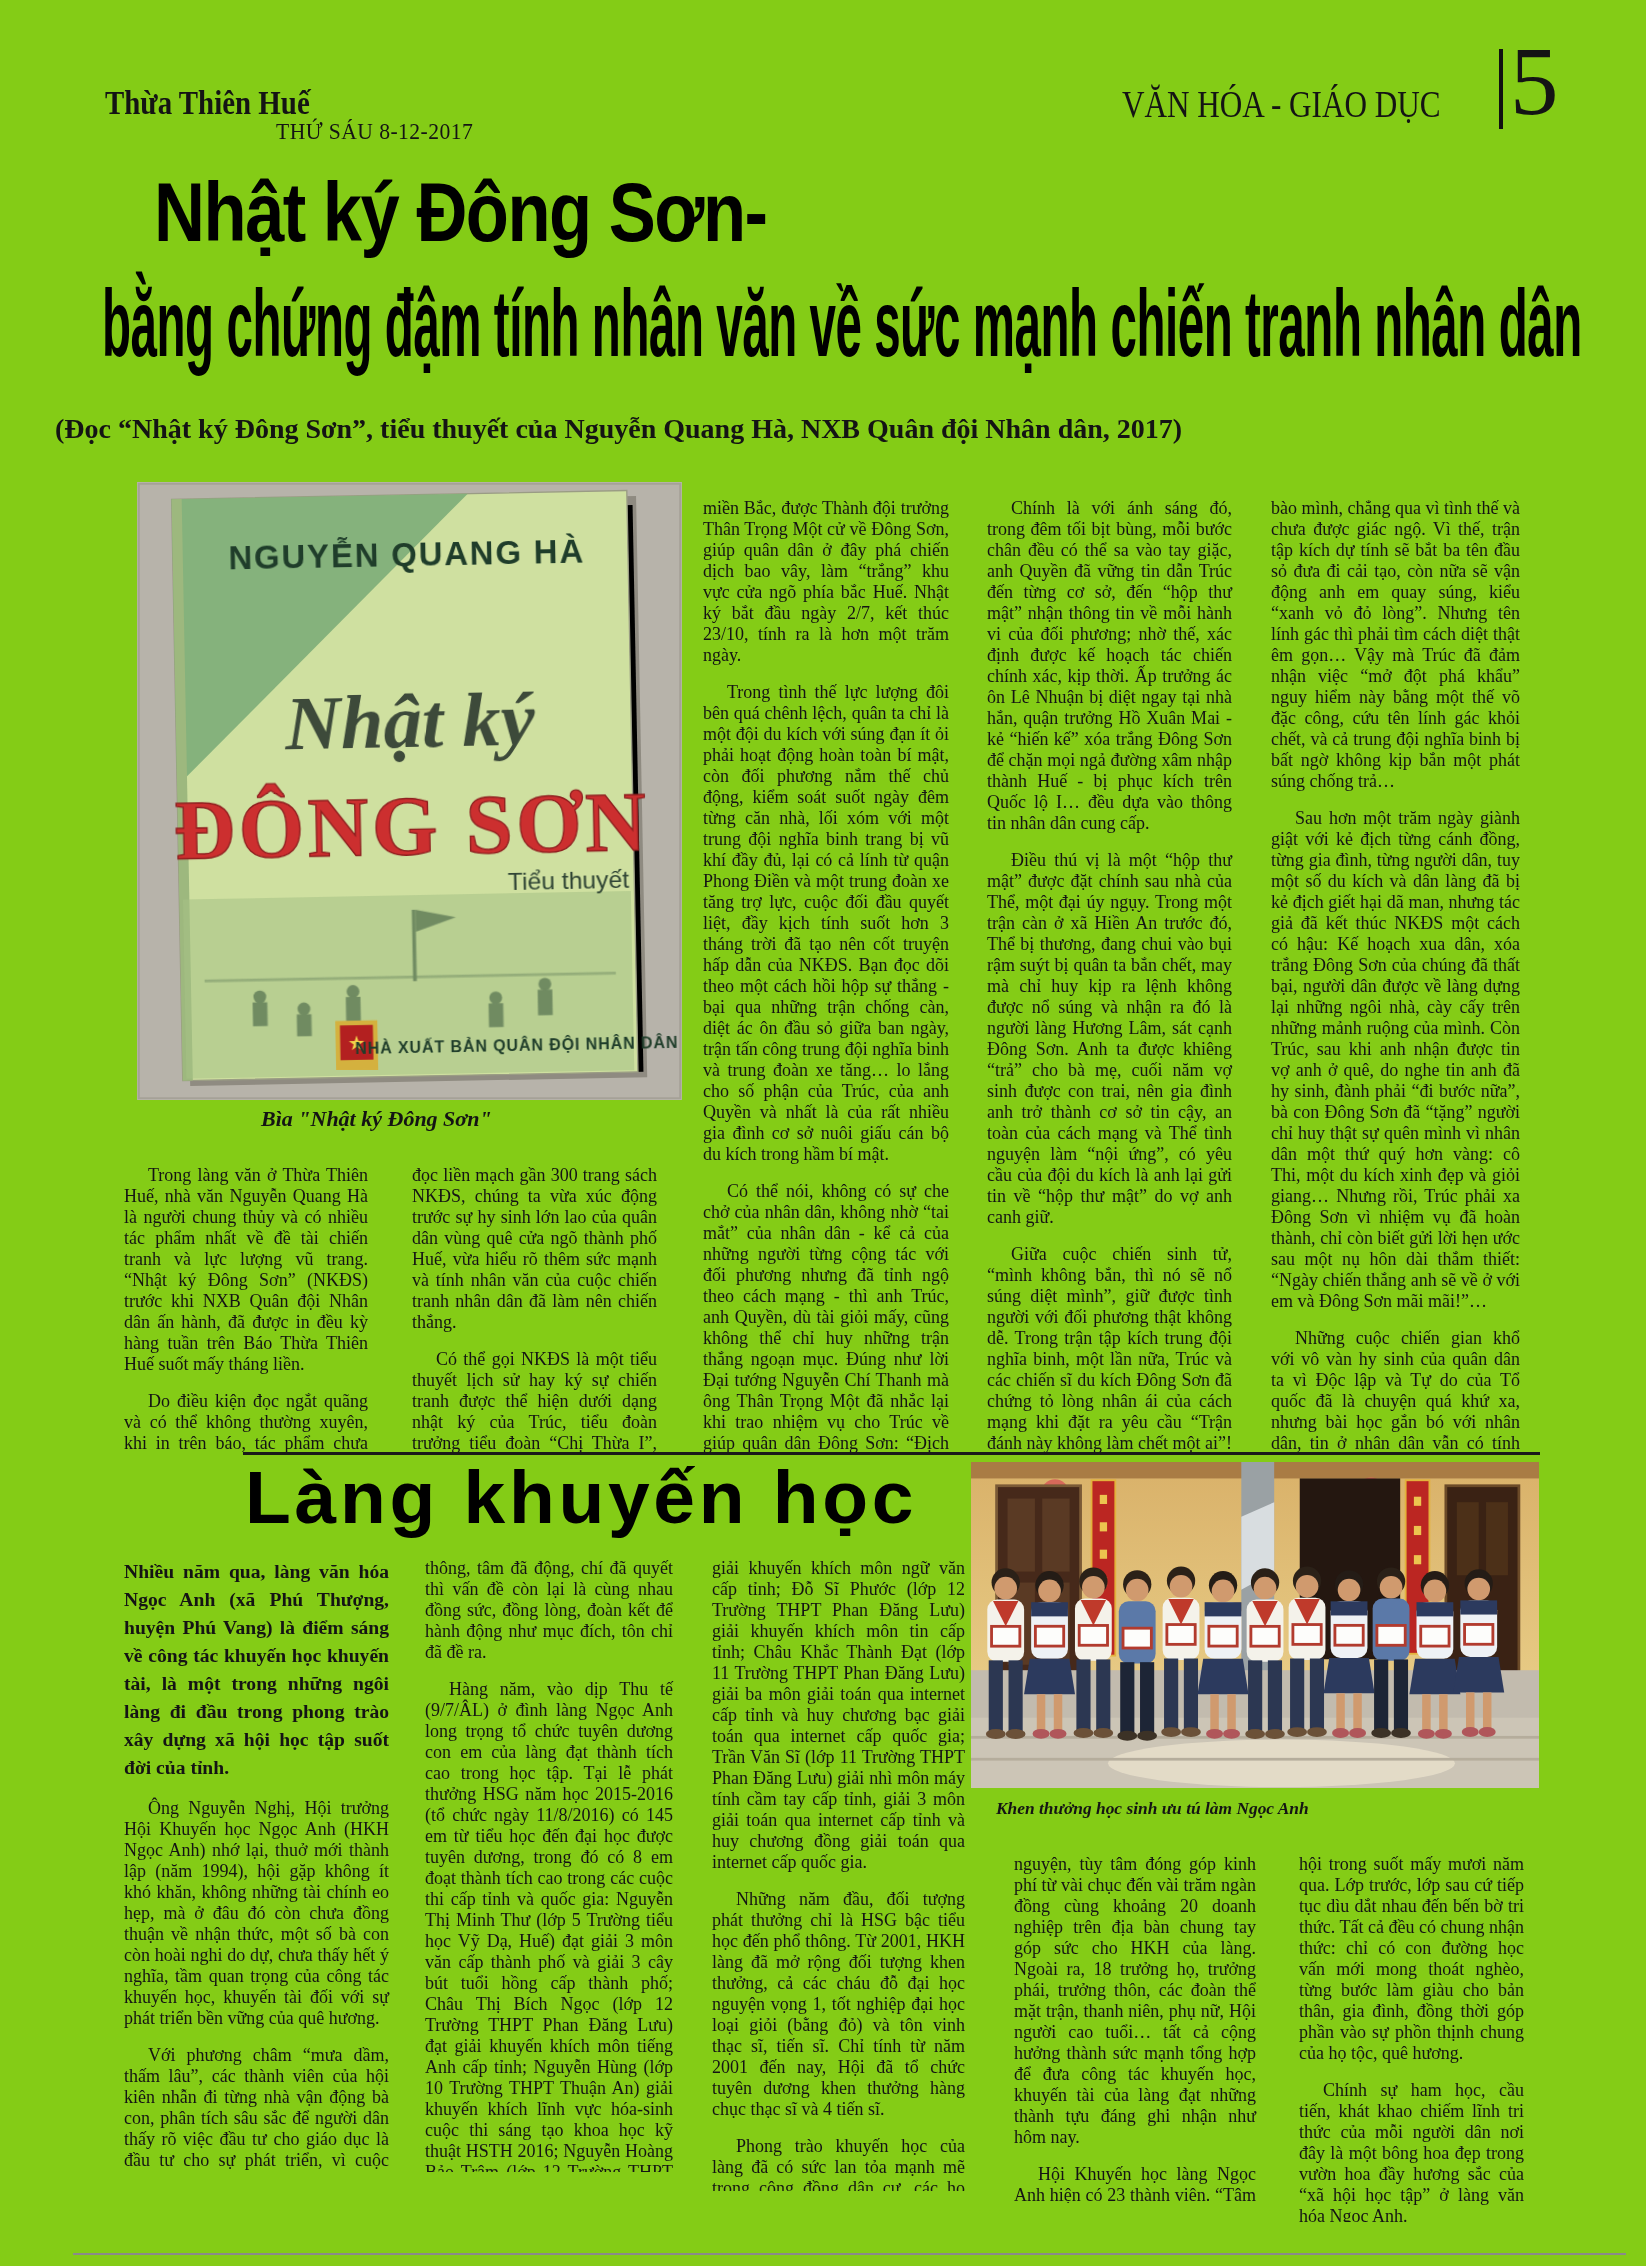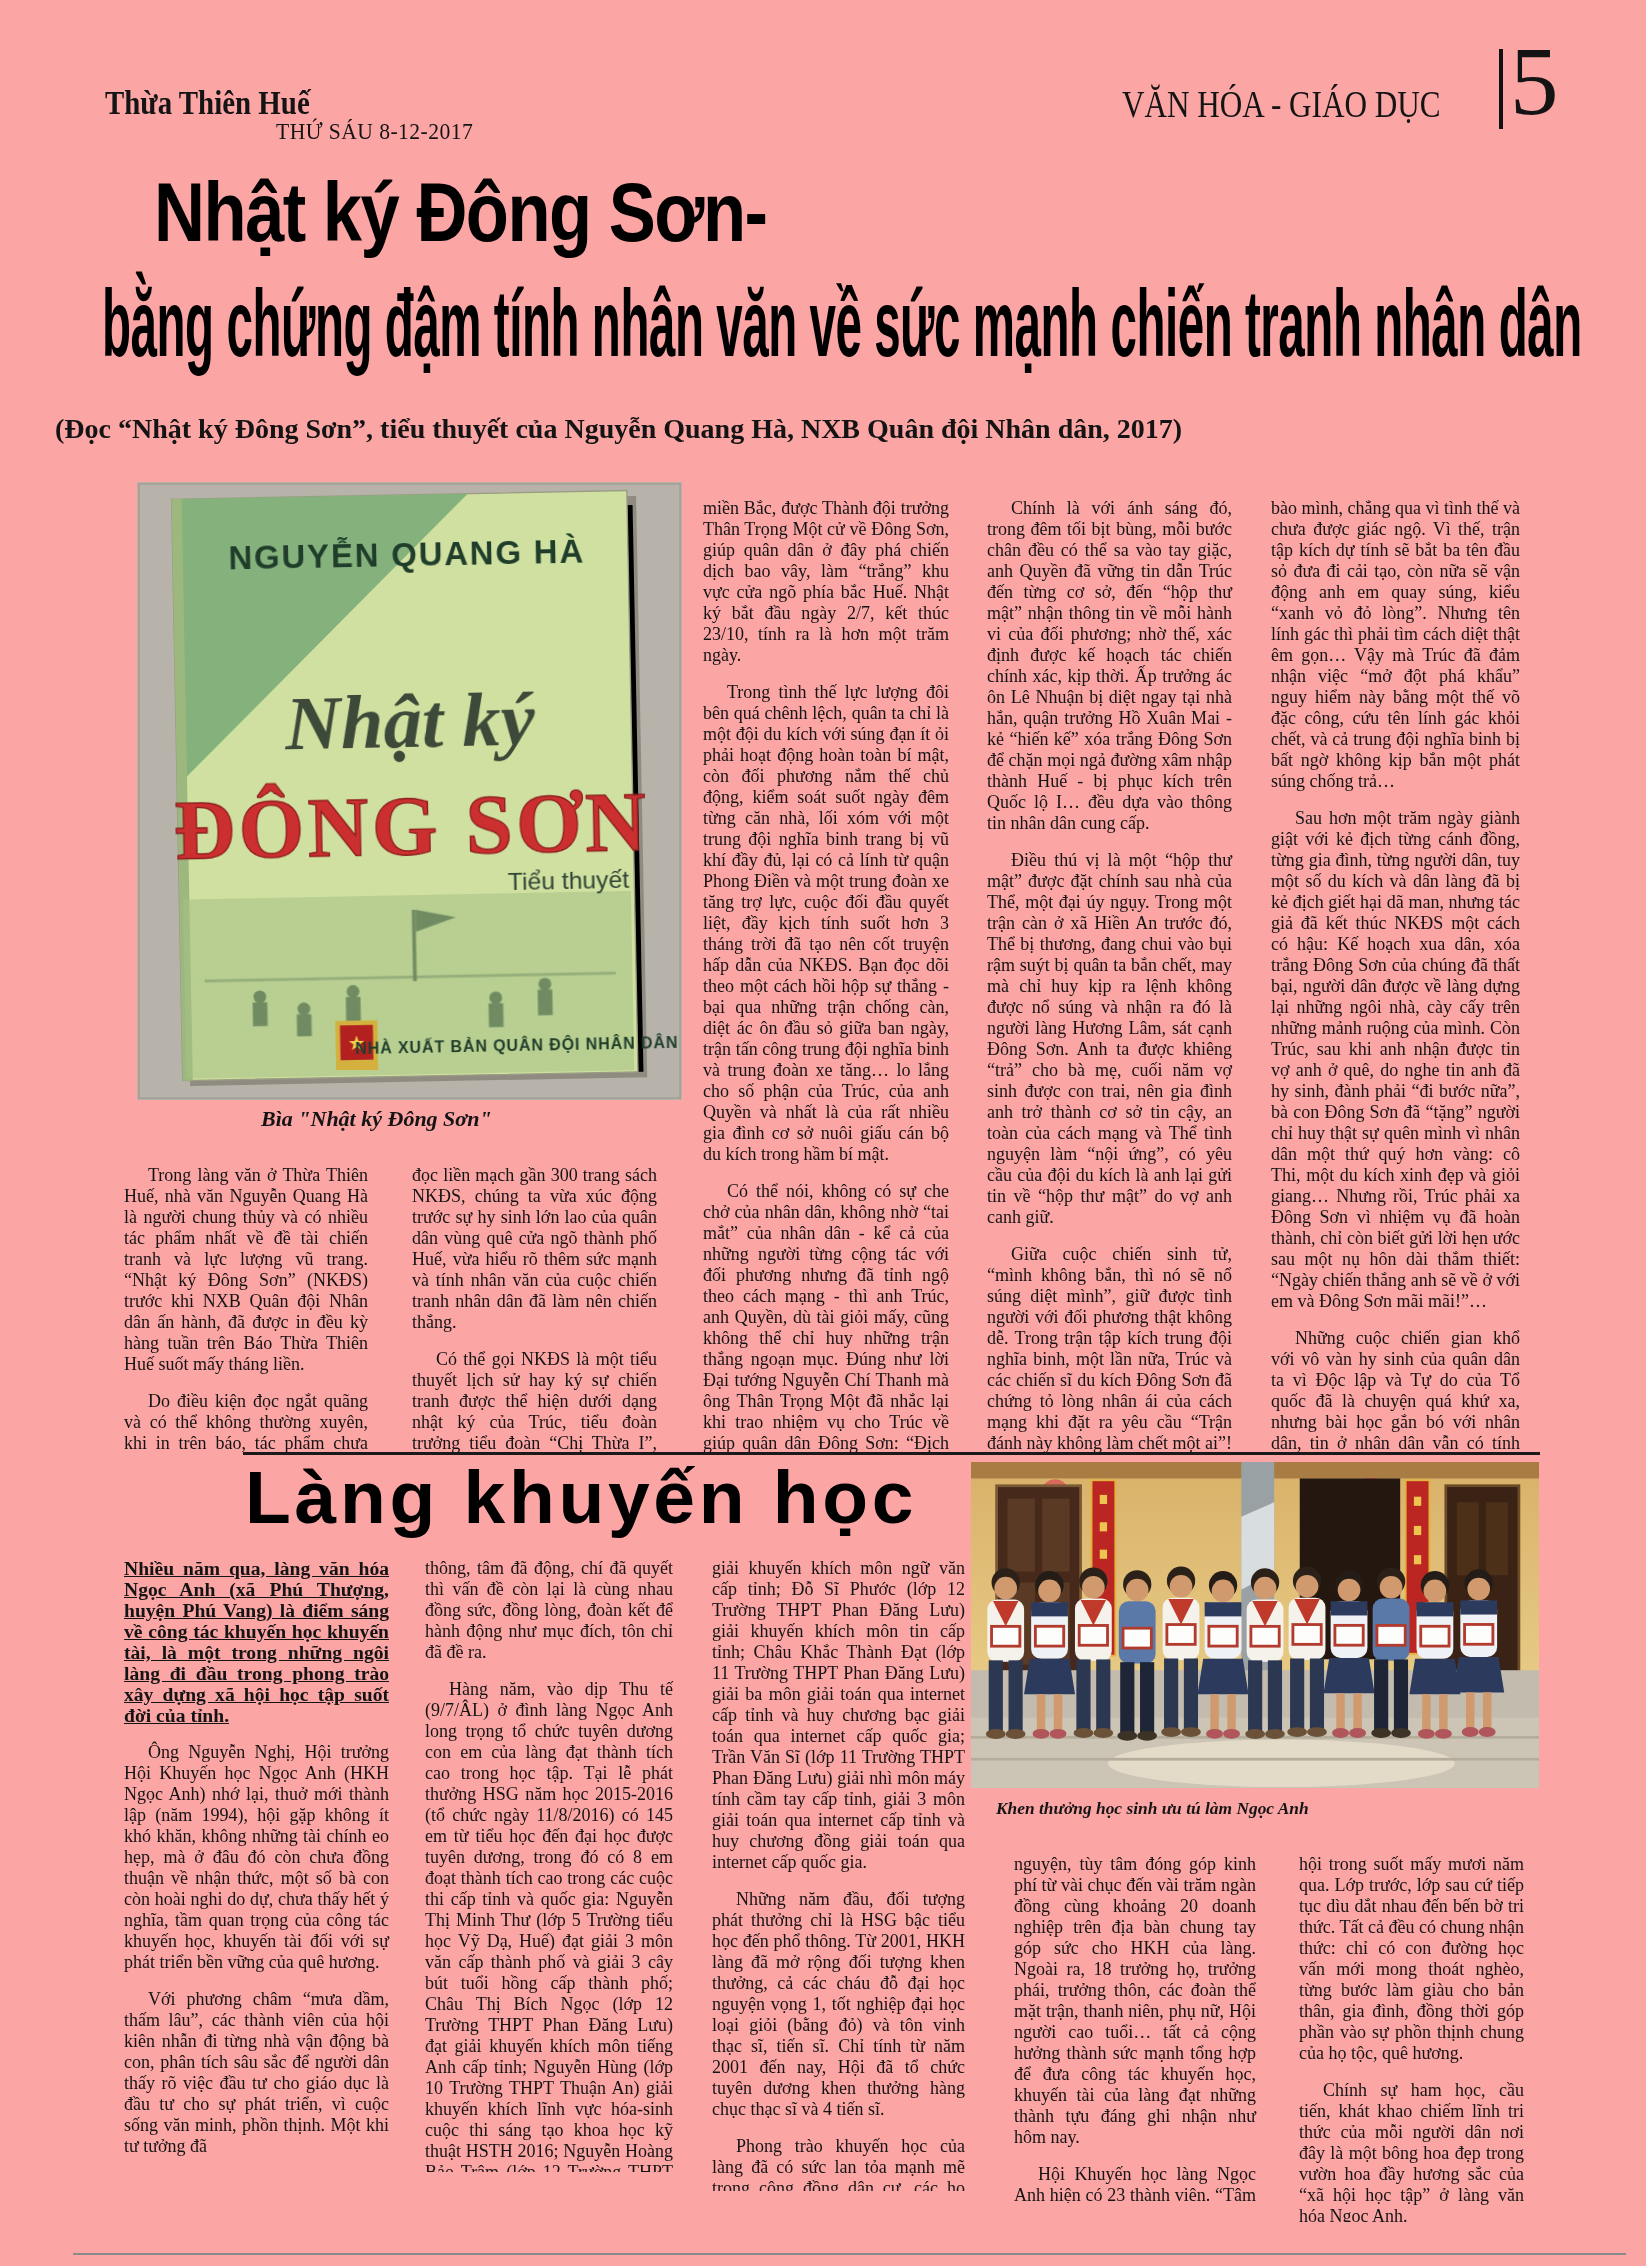--- a/index.html
+++ b/index.html
@@ -1,16 +1,16 @@
 <!DOCTYPE html>
 <html style="font-size:14.6px"><head>
 <meta charset="utf-8">
 <style>
   html,body{margin:0;padding:0;background:#e9e9e9;}
-  .page{position:relative;width:1647px;height:2267px;background:#fca5a5;margin:0 auto;
+  .page{position:relative;width:1647px;height:2267px;background:#84cc16;margin:0 auto;
         font-family:"Liberation Serif", serif;color:#141414;overflow:hidden;}
   .abs{position:absolute;}
 
   
   .mast-logo{font-weight:bold;font-size:34px;white-space:nowrap;}
   .mast-date{font-size:24px;white-space:nowrap;letter-spacing:0.5px;}
   .mast-section{font-size:38px;white-space:nowrap;}
   .condense{display:inline-block;transform-origin:left top;white-space:nowrap;}
   .mast-bar{width:3.7px;height:80px;background:#111;}
   .mast-page{font-size:97px;line-height:1;}
@@ -19,21 +19,21 @@
   .h1{font-family:"Liberation Sans", sans-serif;font-weight:900;color:#000;line-height:1;}
   .h1a{font-size:84px;letter-spacing:-1.8px;}
   .h1b{font-size:95px;letter-spacing:-0.9px;}
   .subhead{font-weight:bold;font-size:28px;text-align:left;}
 
   
   .col{position:absolute;font-size:18px;line-height:21px;text-align:justify;overflow:hidden;}
   .col p{margin:16px;text-indent:24px;}
   .col p.cont{text-indent:0;}
   .byline{text-align:center;font-weight:bold;font-size:18.3px;letter-spacing:0.9px;margin-top:4.6px;text-indent:0;text-decoration:underline;}
-  .lead{font-weight:bold;font-size:19.6px;line-height:21px;text-indent:0 !important;margin-bottom:5.5px !important;text-decoration:underline;}
+  .lead{font-weight:bold;font-size:19.6px;line-height:28px;text-indent:0 !important;margin-bottom:5.5px !important;}
 
   .caption{font-weight:bold;font-style:italic;}
   .rule{background:#1a1a1a;}
   .rule-light{background:#8a8a8a;}
 
   .h2{font-family:"Liberation Sans", sans-serif;font-weight:900;color:#000;
       font-size:75px;letter-spacing:3.7px;line-height:1;}
 </style>
 </head>
 <body>

